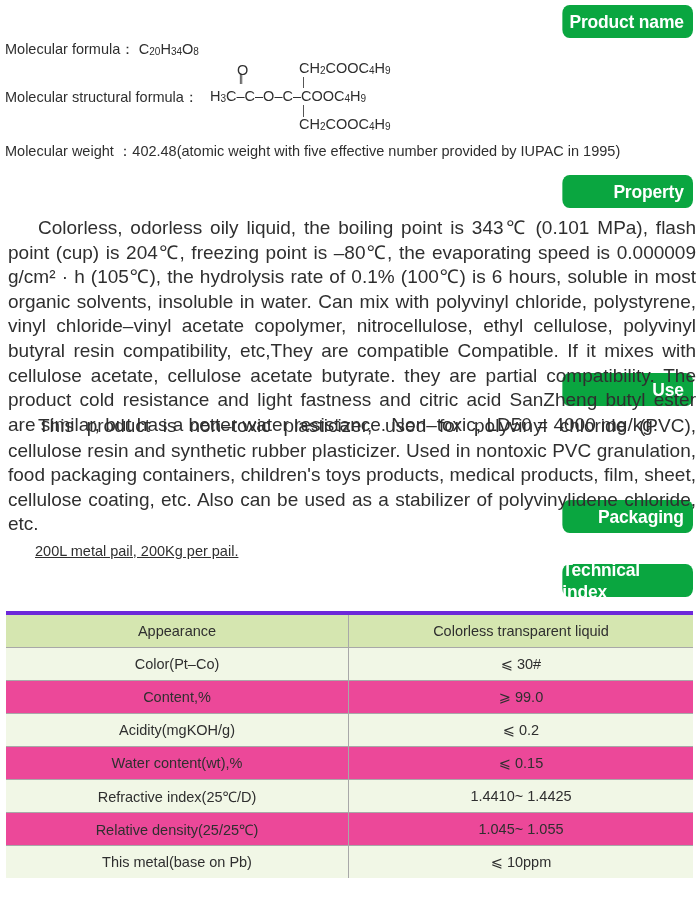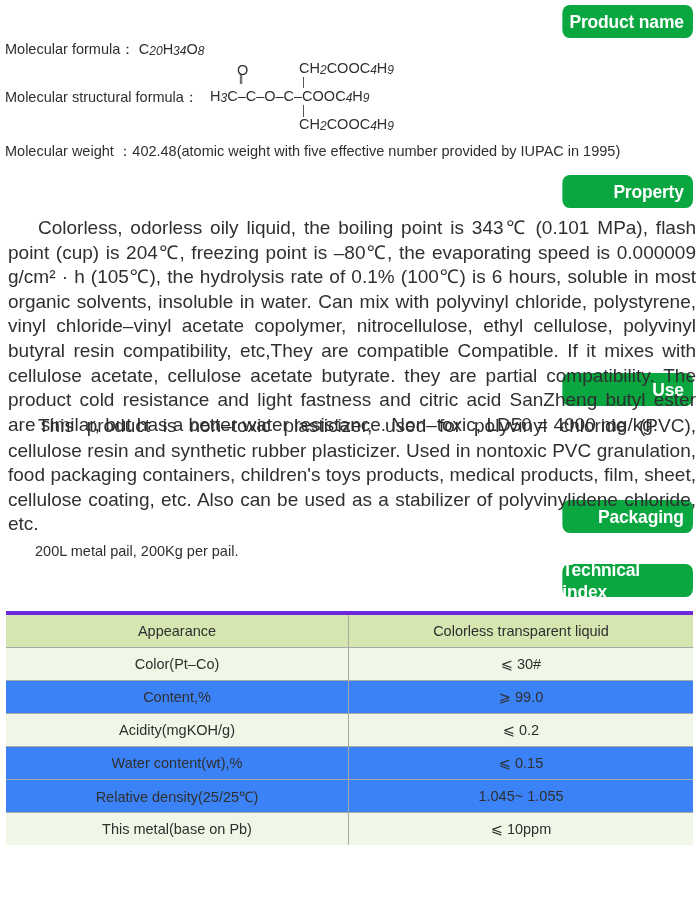--- a/index.html
+++ b/index.html
@@ -10,39 +10,39 @@
   .badge {
     position: absolute; left: 551px; width: 142px; height: 33px;
     background: #0aa640; border-radius: 8px;
     color: #ffffff; font-weight: bold; font-size: 19px;
     font-family: "Liberation Sans", sans-serif;
     display: flex; align-items: center; justify-content: flex-end;
     padding-right: 10px; box-sizing: border-box; letter-spacing: -0.2px;
     transform: scaleX(0.92); transform-origin: right center;
   }
   .line { position: absolute; left: 5px; font-size: 14.5px; white-space: nowrap; }
-  .sub { font-size: 12px; vertical-align: -1px; font-style: italic; }
+  .sub { font-size: 10px; vertical-align: -1px; }
   .para {
     position: absolute; left: 5px; width: 688px; font-size: 19px;
     line-height: 24.6px; text-align: justify; text-indent: 30px; margin: 3px;
   }
   .chem { position: absolute; font-size: 14.5px; white-space: nowrap; }
   .vline { position: absolute; width: 1px; background: #555; }
   table.tech {
     position: absolute; left: 6px; top: 611px; width: 687px;
     border-collapse: collapse; font-size: 14.5px;
   }
   table.tech td {
     height: 32px; padding: 0; text-align: center; vertical-align: middle;
     border-bottom: 1.5px solid #a8a8a8;
   }
   table.tech tr:first-child td { border-top: 4px solid #6d28d9; background: #d5e6b0; }
   table.tech td.c1 { width: 342px; border-right: 1.5px solid #a8a8a8; }
   table.tech tr.alt td { background: #f1f7e6; }
-  table.tech tr.plain td { background: #3b82f6; }
+  table.tech tr.plain td { background: #ec4899; }
   table.tech tr:last-child td { border-bottom: none; }
 </style>
 </head>
 <body>
 
 <div class="badge" style="top:5px;">Product name</div>
 <div class="badge" style="top:175px;">Property</div>
 <div class="badge" style="top:373px;">Use</div>
 <div class="badge" style="top:500px;">Packaging</div>
 <div class="badge" style="top:564px;">Technical index</div>
@@ -62,21 +62,21 @@
 <div class="vline" style="left:303px; top:105px; height:12px;"></div>
 
 <div class="line" style="top:142px;">
   <span>Molecular weight ：</span><span>402.48(atomic weight with five effective number provided by IUPAC in 1995)</span>
 </div>
 
 <p class="para" style="top:213px;">Colorless, odorless oily liquid, the boiling point is 343℃ (0.101 MPa), flash point (cup) is 204℃, freezing point is –80℃, the evaporating speed is 0.000009 g/cm² · h (105℃), the hydrolysis rate of 0.1% (100℃) is 6 hours, soluble in most organic solvents, insoluble in water. Can mix with polyvinyl chloride, polystyrene, vinyl chloride–vinyl acetate copolymer, nitrocellulose, ethyl cellulose, polyvinyl butyral resin compatibility, etc,They are compatible Compatible. If it mixes with cellulose acetate, cellulose acetate butyrate. they are partial compatibility. The product cold resistance and light fastness and citric acid SanZheng butyl ester are similar, but has a better water resistance. Non–toxic, LD50 = 4000 mg/kg.</p>
 
 <p class="para" style="top:411px;">This product is non–toxic plasticizer, used for polyvinyl chloride (PVC), cellulose resin and synthetic rubber plasticizer. Used in nontoxic PVC granulation, food packaging containers, children's toys products, medical products, film, sheet, cellulose coating, etc. Also can be used as a stabilizer of polyvinylidene chloride, etc.</p>
 
-<div class="line" style="left:35px; top:543px;">200L metal pail, 200Kg per pail.</div>
+<div class="line" style="left:35px; top:543px;text-decoration:underline;">200L metal pail, 200Kg per pail.</div>
 
 <table class="tech">
   <tbody>
     <tr class="hdr">
       <td class="c1">Appearance</td>
       <td>Colorless transparent liquid</td>
     </tr>
     <tr class="alt">
       <td class="c1">Color(Pt–Co)</td>
       <td>⩽ 30#</td>
@@ -86,20 +86,24 @@
       <td>⩾ 99.0</td>
     </tr>
     <tr class="alt">
       <td class="c1">Acidity(mgKOH/g)</td>
       <td>⩽ 0.2</td>
     </tr>
     <tr class="plain">
       <td class="c1">Water content(wt),%</td>
       <td>⩽ 0.15</td>
     </tr>
+    <tr class="alt">
+      <td class="c1">Refractive index(25℃/D)</td>
+      <td>1.4410~ 1.4425</td>
+    </tr>
     <tr class="plain">
       <td class="c1">Relative density(25/25℃)</td>
       <td>1.045~ 1.055</td>
     </tr>
     <tr class="alt">
       <td class="c1">This metal(base on Pb)</td>
       <td>⩽ 10ppm</td>
     </tr>
   </tbody>
 </table>

